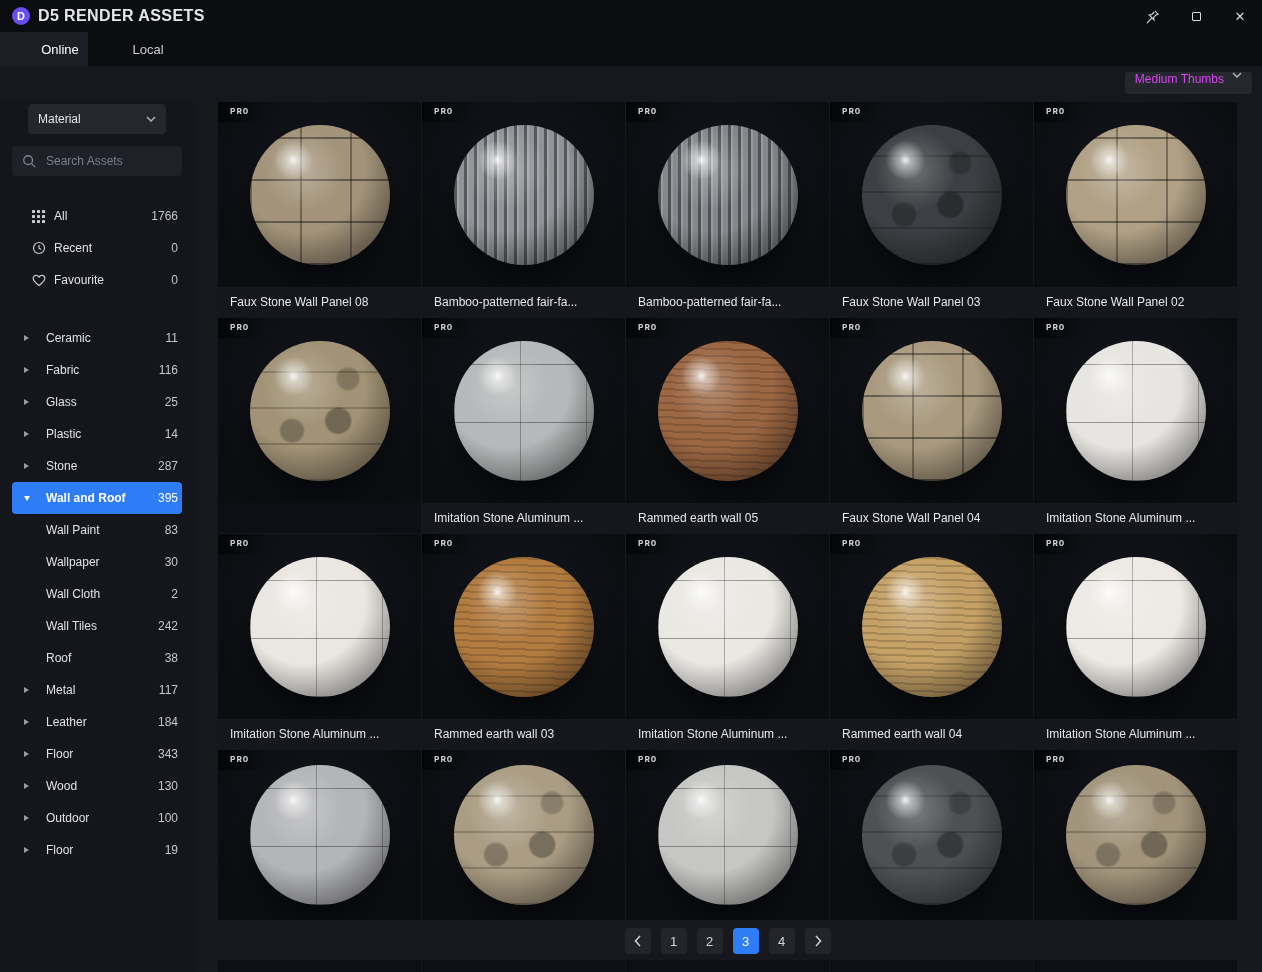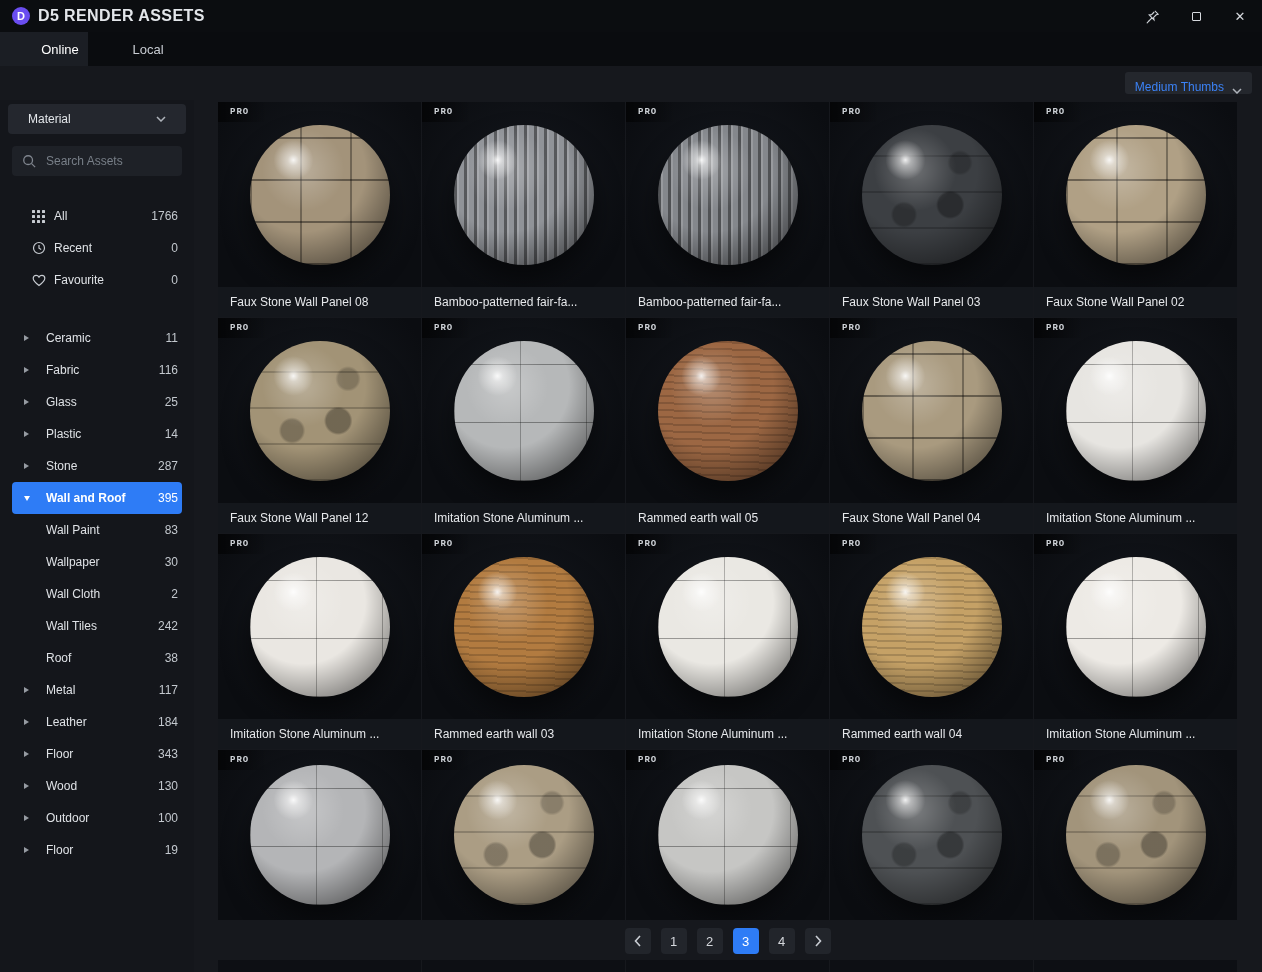--- a/index.html
+++ b/index.html
@@ -19,27 +19,27 @@
   .tb-btn { width:36px; height:32px; display:flex; align-items:center; justify-content:center; color:#d6d9de; font-size:13px; }
   .maxbox { width:9px; height:9px; border:1px solid #d6d9de; border-radius:1px; display:inline-block; }
 
   
   .tabbar { height:34px; background:#0a0c0f; display:flex; }
   .tab { width:88px; display:flex; align-items:center; justify-content:center; font-size:13px; color:#c9cdd3;padding-left:32px; }
   .tab.active { background:#1b1e24; color:#ffffff; }
 
   
   .toolbar { height:34px; display:flex; align-items:center; justify-content:flex-end; padding-right:10px; background:#16181d; }
-  .thumb-dd { height:22px; background:#24272d; border-radius:3px; display:flex; align-items:flex-end; gap:8px; padding:0 10px; font-size:12px; color:#3b82f6; }
+  .thumb-dd { height:22px; background:#24272d; border-radius:3px; display:flex; align-items:flex-start; gap:8px; padding:0 10px; font-size:12px; color:#d946ef; }
 
   
   .content { display:flex; height:872px; }
 
   .sidebar { width:194px; flex:none; background:#14161b; padding-top:4px; }
-  .dd { height:30px; margin:0 8px; background:#24272e; border-radius:4px; display:flex; align-items:center; padding:0 20px; font-size:12px; color:#e3e6ea; }
+  .dd { height:30px; margin:0 28px; background:#24272e; border-radius:4px; display:flex; align-items:center; padding:0 10px; font-size:12px; color:#e3e6ea; }
   .dd .chev { margin-left:auto; display:flex; }
   .searchbox { height:30px; margin:12px 12px 0; background:#1e2127; border-radius:4px; display:flex; align-items:center; gap:8px; padding:0 10px; }
   .searchbox input { background:transparent; border:0; outline:none; color:#dfe2e6; font-size:12px; width:122px; font-family:inherit; }
   .searchbox input::placeholder { color:#787f88; }
 
   .quick { margin-top:24px;padding-left:8px; }
   .cats  { margin-top:26px; }
   .srow { height:32px; margin:0 12px; border-radius:4px; display:flex; align-items:center; padding:0 4px 0 12px; font-size:12px; color:#dfe2e6; }
   .srow .ic { width:14px; margin-right:8px; display:flex; align-items:center; }
   .srow .tslot { width:14px; margin-right:8px; display:flex; align-items:center; }
@@ -311,21 +311,20 @@
             <div class="pro">PRO</div>
             <div class="sphere" style="background: radial-gradient(circle at 31% 25%, rgba(255, 255, 255, 0.9) 0%, rgba(255, 255, 255, 0.5) 4%, rgba(255, 255, 255, 0) 14%), radial-gradient(circle at 38% 32%, rgba(255, 255, 255, 0.25) 0%, rgba(255, 255, 255, 0) 32%, rgba(0, 0, 0, 0) 48%, rgba(0, 0, 0, 0.38) 78%, rgba(0, 0, 0, 0.62) 98%), repeating-linear-gradient(0deg, rgba(0, 0, 0, 0.4) 0px, rgba(0, 0, 0, 0.4) 2px, rgba(0, 0, 0, 0) 2px, rgba(0, 0, 0, 0) 42px), repeating-linear-gradient(90deg, rgba(0, 0, 0, 0.32) 0px, rgba(0, 0, 0, 0.32) 2px, rgba(0, 0, 0, 0) 2px, rgba(0, 0, 0, 0) 50px), linear-gradient(rgb(176, 160, 133), rgb(176, 160, 133));"></div>
           </div>
           <div class="tile-label">Faux Stone Wall Panel 02</div>
         </div>
         <div class="tile">
           <div class="thumb">
             <div class="pro">PRO</div>
             <div class="sphere" style="background: radial-gradient(circle at 31% 25%, rgba(255, 255, 255, 0.9) 0%, rgba(255, 255, 255, 0.5) 4%, rgba(255, 255, 255, 0) 14%), radial-gradient(circle at 38% 32%, rgba(255, 255, 255, 0.25) 0%, rgba(255, 255, 255, 0) 32%, rgba(0, 0, 0, 0) 48%, rgba(0, 0, 0, 0.38) 78%, rgba(0, 0, 0, 0.62) 98%), radial-gradient(circle at 63% 57%, rgba(0, 0, 0, 0.3) 0%, rgba(0, 0, 0, 0.3) 10%, rgba(0, 0, 0, 0) 12%), radial-gradient(circle at 30% 64%, rgba(0, 0, 0, 0.24) 0%, rgba(0, 0, 0, 0.24) 8%, rgba(0, 0, 0, 0) 10%), radial-gradient(circle at 70% 27%, rgba(0, 0, 0, 0.2) 0%, rgba(0, 0, 0, 0.2) 7%, rgba(0, 0, 0, 0) 9%), repeating-linear-gradient(0deg, rgba(0, 0, 0, 0.2) 0px, rgba(0, 0, 0, 0.2) 2px, rgba(0, 0, 0, 0) 2px, rgba(0, 0, 0, 0) 36px), linear-gradient(rgb(162, 147, 118), rgb(162, 147, 118));"></div>
           </div>
-          <div class="tile-label">Faux Stone Wall Panel 12</div>
         </div>
         <div class="tile">
           <div class="thumb">
             <div class="pro">PRO</div>
             <div class="sphere" style="background: radial-gradient(circle at 31% 25%, rgba(255, 255, 255, 0.9) 0%, rgba(255, 255, 255, 0.5) 4%, rgba(255, 255, 255, 0) 14%), radial-gradient(circle at 38% 32%, rgba(255, 255, 255, 0.25) 0%, rgba(255, 255, 255, 0) 32%, rgba(0, 0, 0, 0) 48%, rgba(0, 0, 0, 0.38) 78%, rgba(0, 0, 0, 0.62) 98%), repeating-linear-gradient(0deg, rgba(0, 0, 0, 0.35) 0px, rgba(0, 0, 0, 0.35) 1px, rgba(0, 0, 0, 0) 1px, rgba(0, 0, 0, 0) 58px), repeating-linear-gradient(90deg, rgba(0, 0, 0, 0.28) 0px, rgba(0, 0, 0, 0.28) 1px, rgba(0, 0, 0, 0) 1px, rgba(0, 0, 0, 0) 66px), linear-gradient(rgb(182, 184, 185), rgb(182, 184, 185));"></div>
           </div>
           <div class="tile-label">Imitation Stone Aluminum ...</div>
         </div>
         <div class="tile">
           <div class="thumb">

